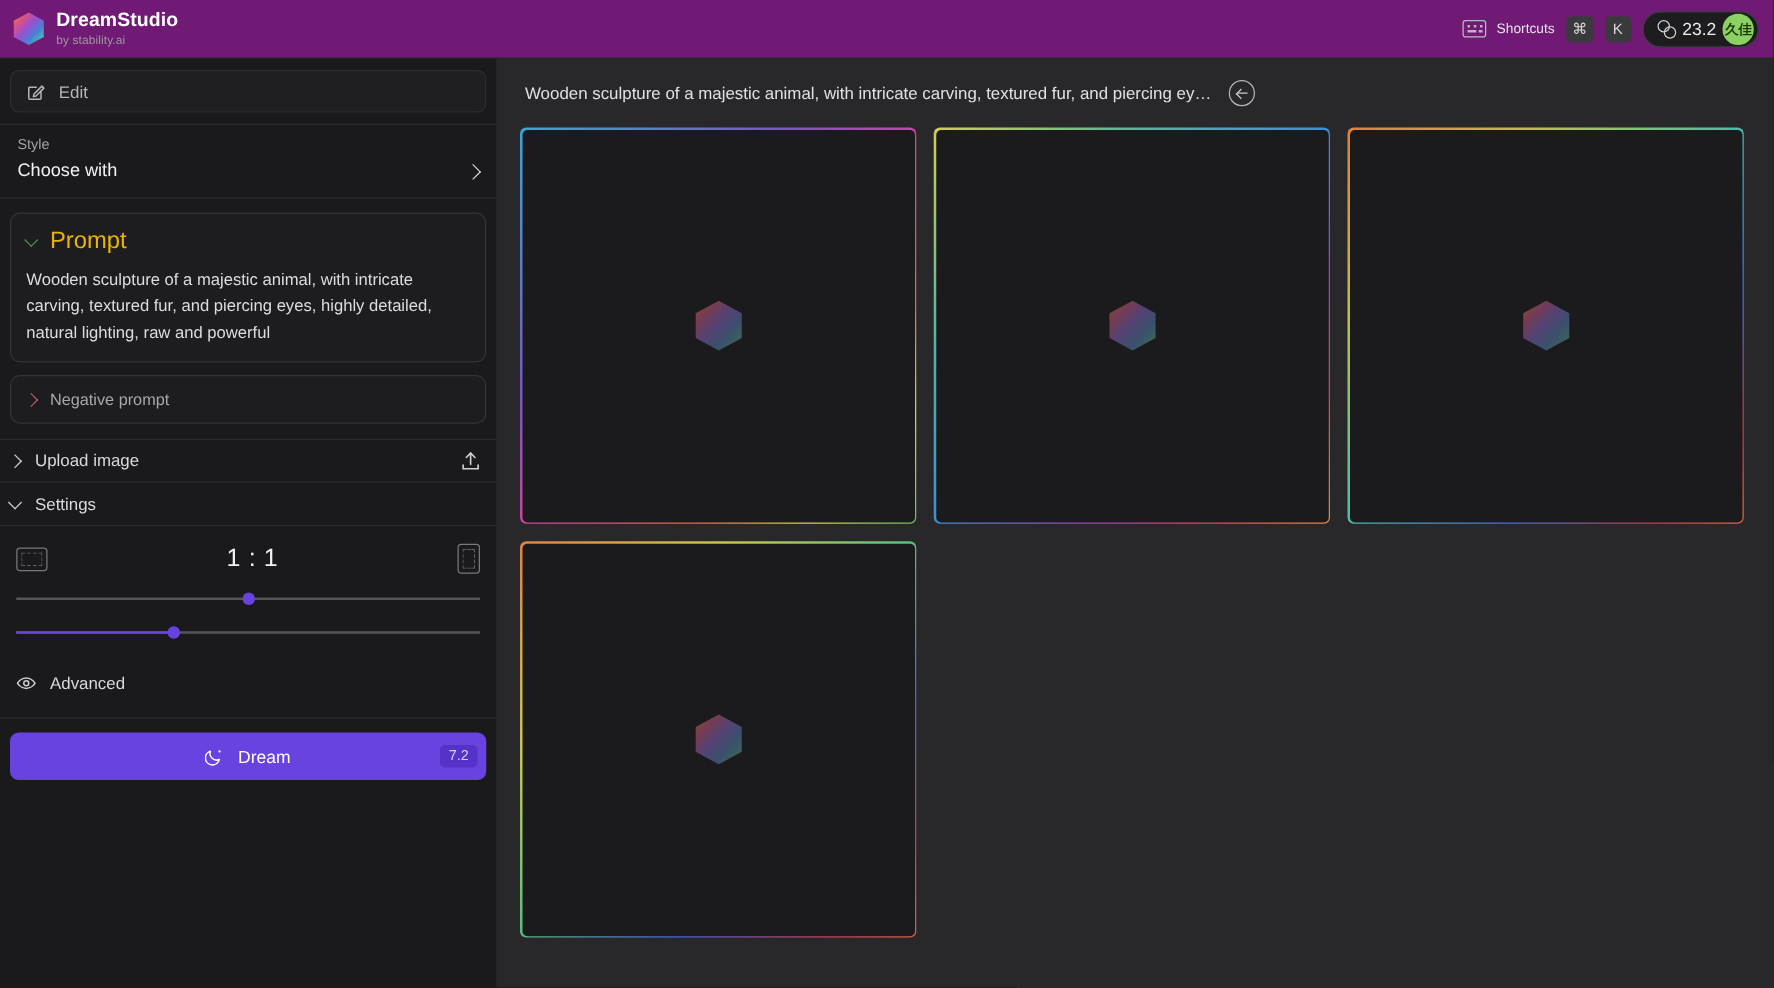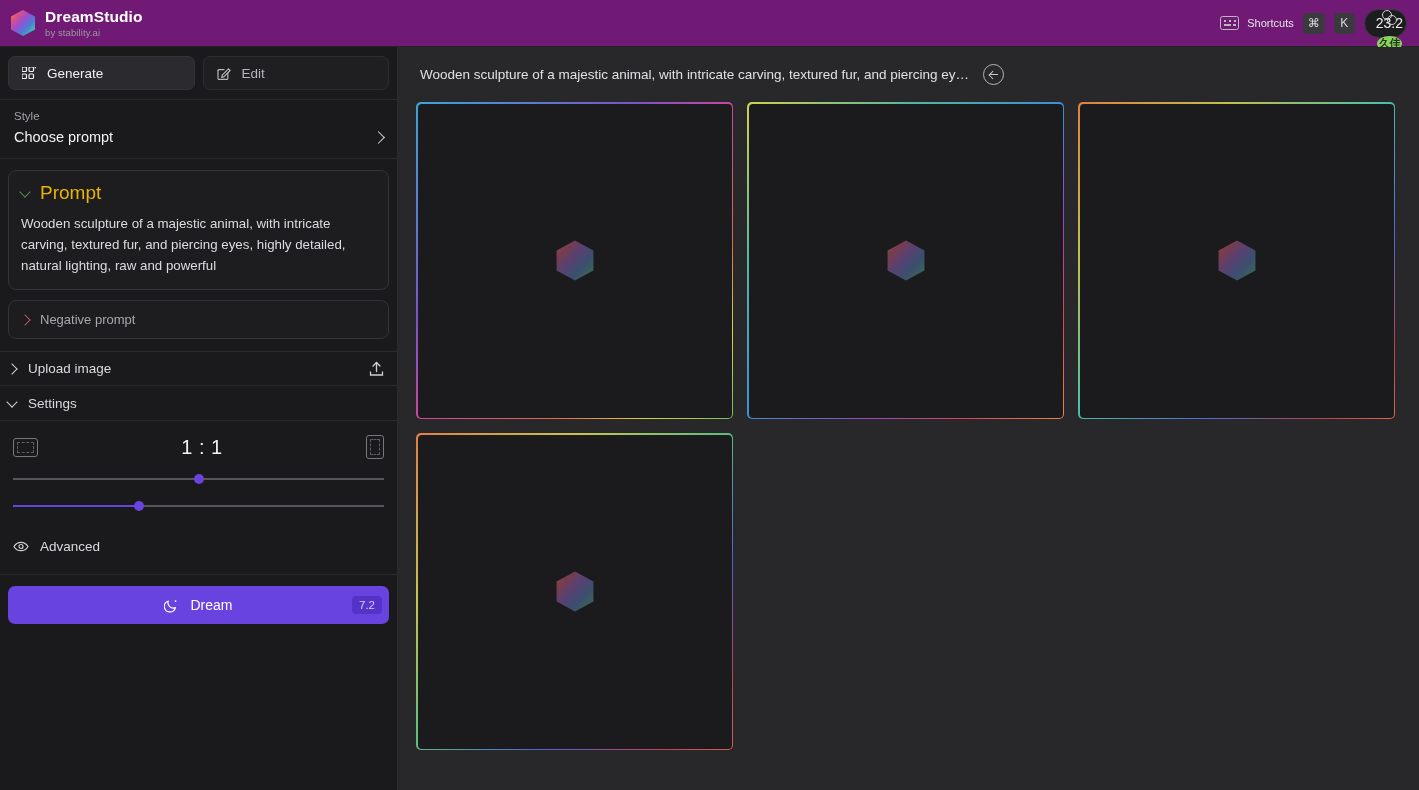--- a/index.html
+++ b/index.html
@@ -41,21 +41,21 @@
   .key {
     min-width: 21px; height: 21px; padding: 0 5px;
     background: #3a3a3e; border-radius: 4px;
     display: flex; align-items: center; justify-content: center;
     font-size: 12px; color: #d8d8da;
   }
   .credits-pill {
     display: flex; align-items: center; gap: 5px;
     height: 29px; padding: 0 3px 0 11px;
     border: 1px solid #3c3c40; border-radius: 16px;
-    background: #1d1d20; cursor: pointer; flex-direction: column;
+    background: #1d1d20; cursor: pointer;
   }
   .coin-icon { width: 15px; height: 15px; position: relative; }
   .coin-icon::before, .coin-icon::after {
     content: ''; position: absolute; border: 1.3px solid #cfcfd2; border-radius: 50%;
   }
   .coin-icon::before { width: 8px; height: 8px; left: 0; top: 0; }
   .coin-icon::after { width: 8px; height: 8px; left: 5px; top: 5px; }
   .credits-value { font-size: 14px; color: #ededef; }
   .avatar {
     width: 25px; height: 25px; border-radius: 50%;
@@ -227,46 +227,36 @@
         <span class="avatar">久佳</span>
       </div>
     </div>
   </div>
 
   <div class="body">
 
     <div class="sidebar">
 
       <div class="tabs">
-        <div class="tab">
-          <svg class="grid-icon" viewBox="0 0 14 13">
-            <rect x="0" y="0" width="4.5" height="4.5" rx="1" fill="none" stroke="currentColor" stroke-width="1.2"></rect>
-            <rect x="7" y="0" width="4.5" height="4.5" rx="1" fill="none" stroke="currentColor" stroke-width="1.2"></rect>
-            <rect x="12.6" y="0" width="1.4" height="1.4" rx=".4" fill="currentColor"></rect>
-            <rect x="0" y="7" width="4.5" height="4.5" rx="1" fill="none" stroke="currentColor" stroke-width="1.2"></rect>
-            <rect x="7" y="7" width="4.5" height="4.5" rx="1" fill="none" stroke="currentColor" stroke-width="1.2"></rect>
-          </svg>
-          <span>Generate</span>
-        </div>
         <div class="tab inactive">
           <svg class="pencil-icon" viewBox="0 0 14 14">
             <path d="M1 4.5V12.5a.8.8 0 00.8.8H10a.8.8 0 00.8-.8V7" fill="none" stroke="currentColor" stroke-width="1.2" stroke-linecap="round"></path>
             <path d="M1 4.5a.8.8 0 01.8-.8H7" fill="none" stroke="currentColor" stroke-width="1.2" stroke-linecap="round"></path>
             <path d="M5.2 9.2l6.3-6.3 1.6 1.6-6.3 6.3-2.1.5z" fill="none" stroke="currentColor" stroke-width="1.2" stroke-linejoin="round"></path>
           </svg>
           <span>Edit</span>
         </div>
       </div>
 
       <div class="section-div"></div>
 
       <div class="style-block">
         <div class="style-label">Style</div>
         <div class="style-row">
-          <span class="style-value">Choose prompt</span>
+          <span class="style-value">Choose with</span>
           <span class="chev right" style="color:#d4d4d8"></span>
         </div>
       </div>
 
       <div class="prompt-card">
         <div class="prompt-head">
           <span class="chev down"></span>
           <span class="prompt-title">Prompt</span>
         </div>
         <div class="prompt-text">Wooden sculpture of a majestic animal, with intricate carving, textured fur, and piercing eyes, highly detailed, natural lighting, raw and powerful</div>

